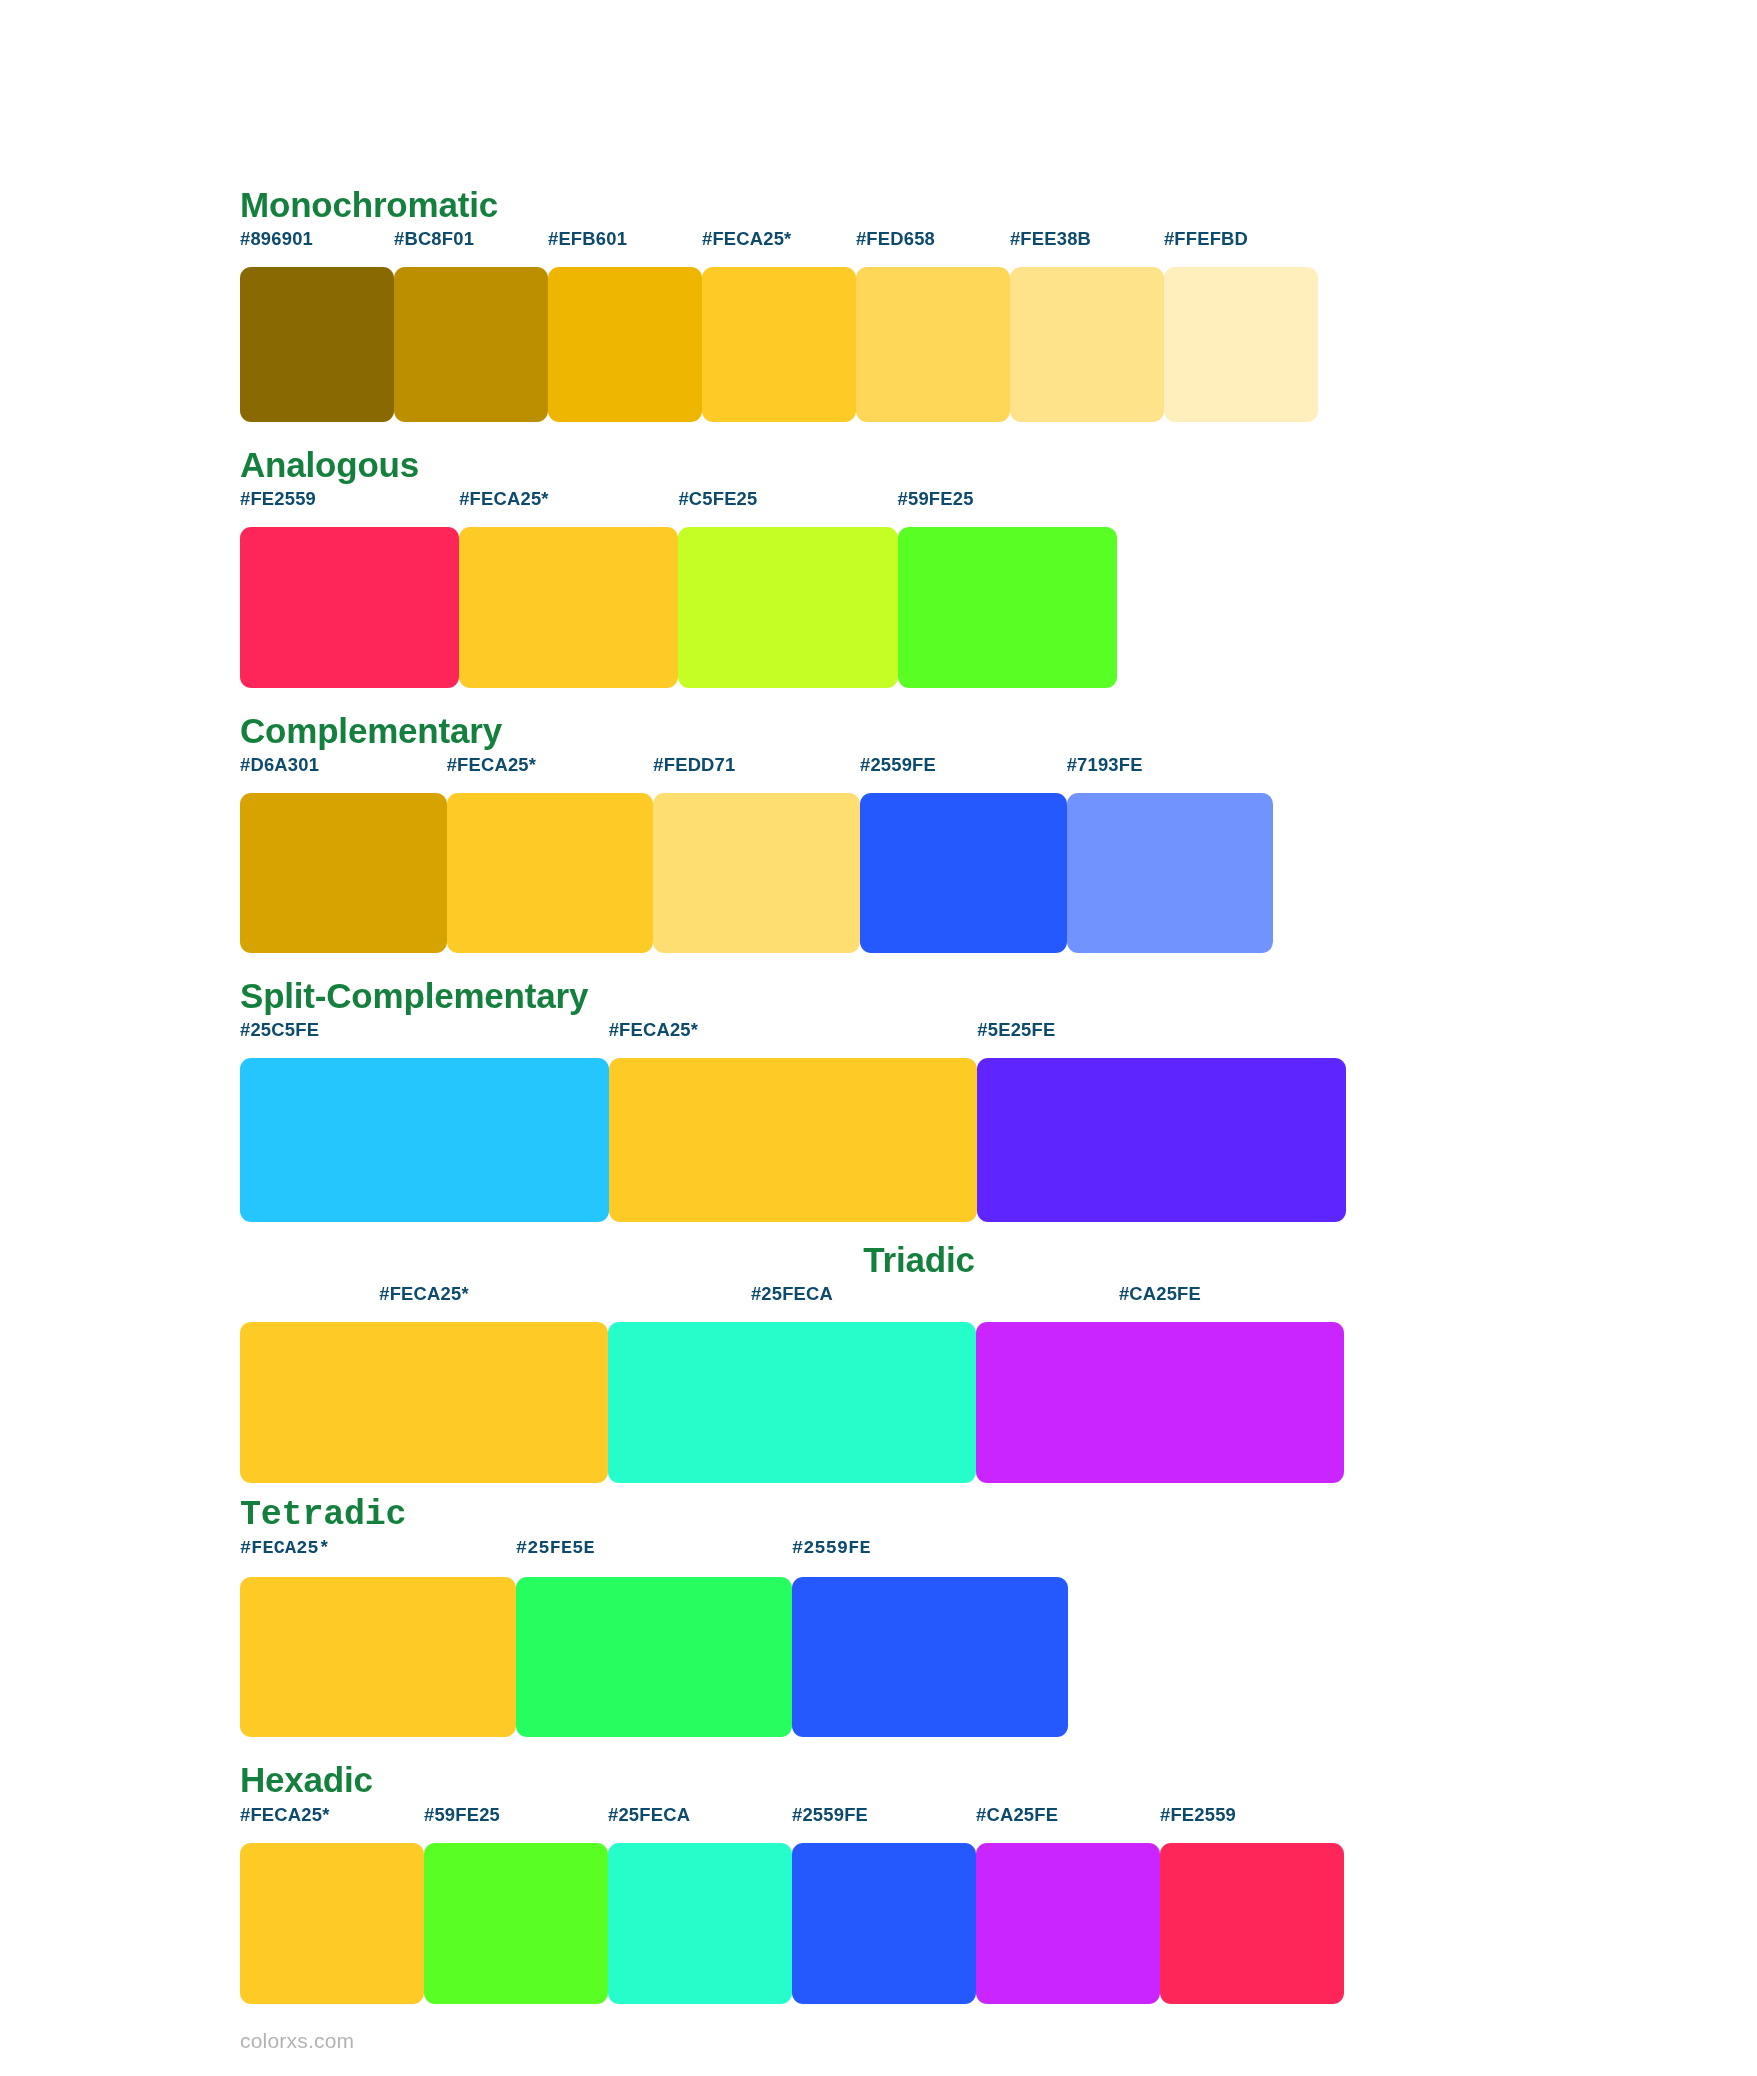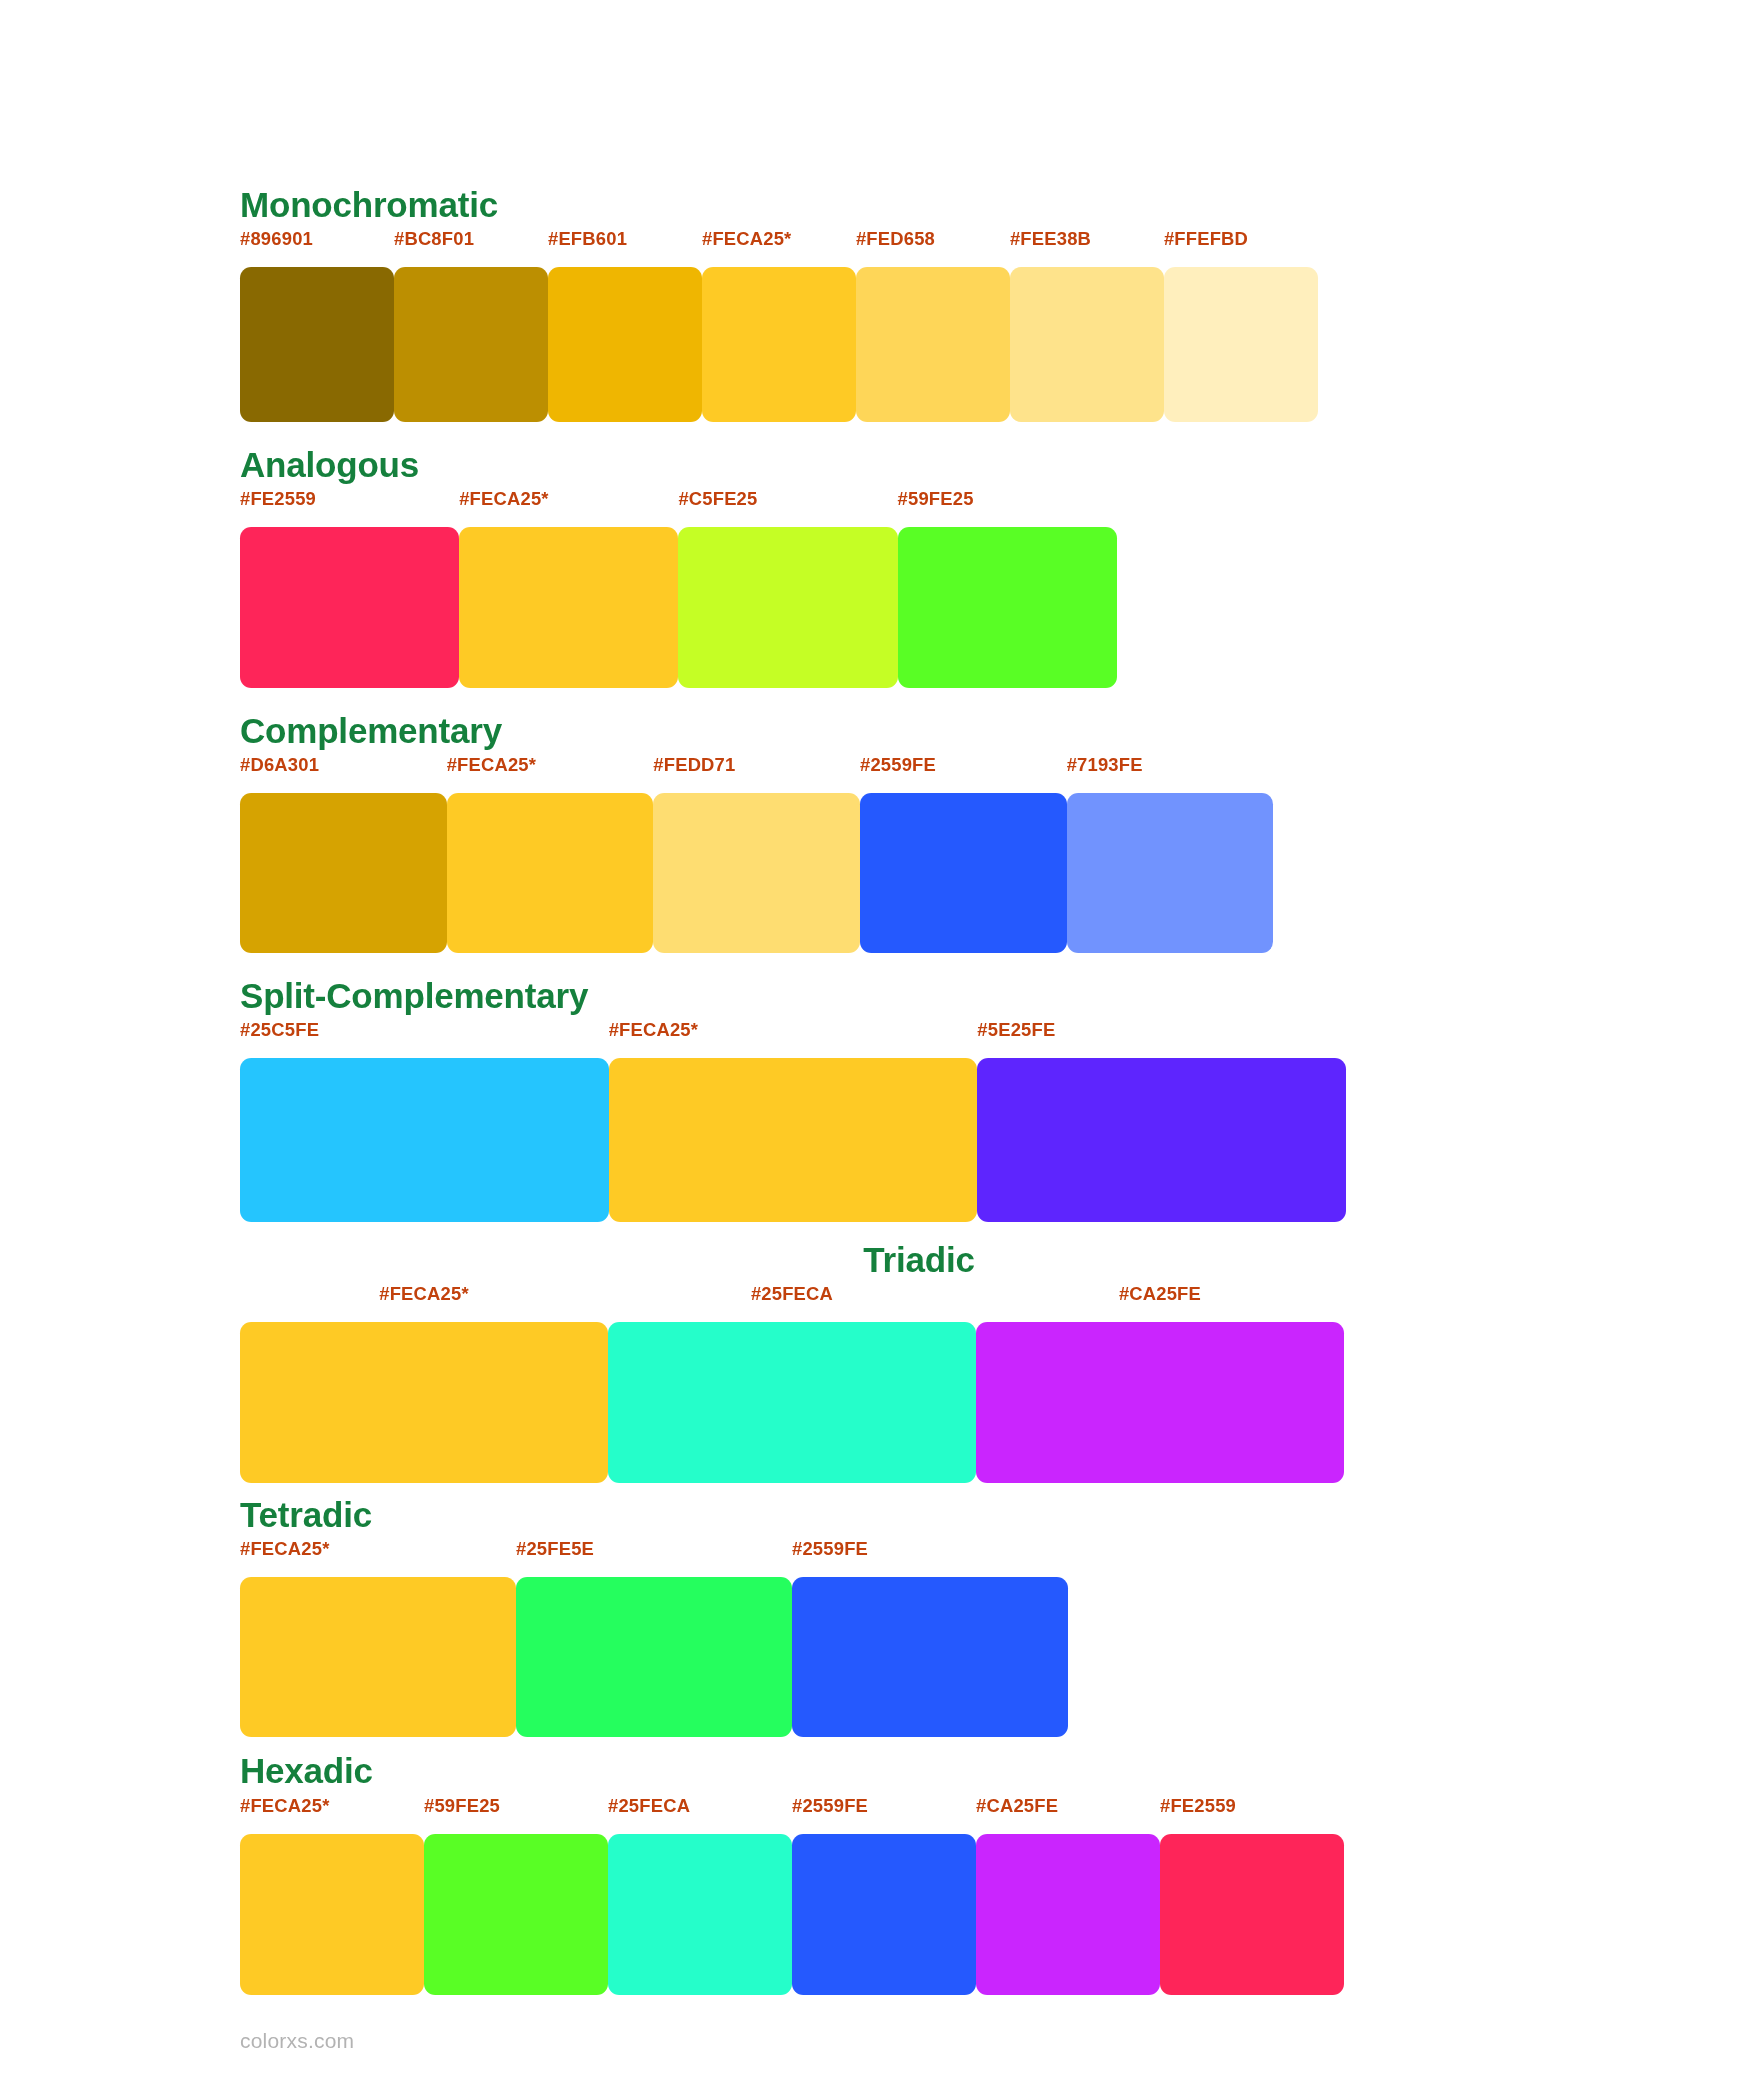--- a/index.html
+++ b/index.html
@@ -72,21 +72,21 @@
     display: flex;
     align-items: flex-start;
   }
   .swatch {
     position: relative;
     box-sizing: border-box;
   }
   .swatch-label {
     font-size: 18.4px;
     font-weight: bold;
-    color: #c2410c;
+    color: #0c4a6e;
     letter-spacing: 0.2px;
     white-space: nowrap;
     padding-bottom: 19px;
     line-height: 1;
   }
   .swatch-chip {
     border-radius: 11.2px;
     width: 100%;
   }
 
@@ -98,21 +98,21 @@
   .h-tri   .swatch-chip { height: 161px; }
   .h-tet   .swatch-chip { height: 160px; }
   .h-hex   .swatch-chip { height: 161px; }
 
   
   .sec-mono  { margin-bottom: 22.4px; }
   .sec-ana   { margin-bottom: 22.4px; }
   .sec-comp  { margin-bottom: 22.4px; }
   .sec-split { margin-bottom: 17.6px; }
   .sec-tri   { margin-bottom: 12px; text-align: center; }
-  .sec-tet   { margin-bottom: 14px; }
+  .sec-tet   { margin-bottom: 23px; font-family: Liberation Mono, monospace; }
   .sec-hex   { margin-bottom: 0; }
 
   
   .footer {
     position: absolute;
     left: 240px;
     top: 2029px;
     font-size: 21px;
     color: #b3b3b3;
     letter-spacing: 0.2px;

